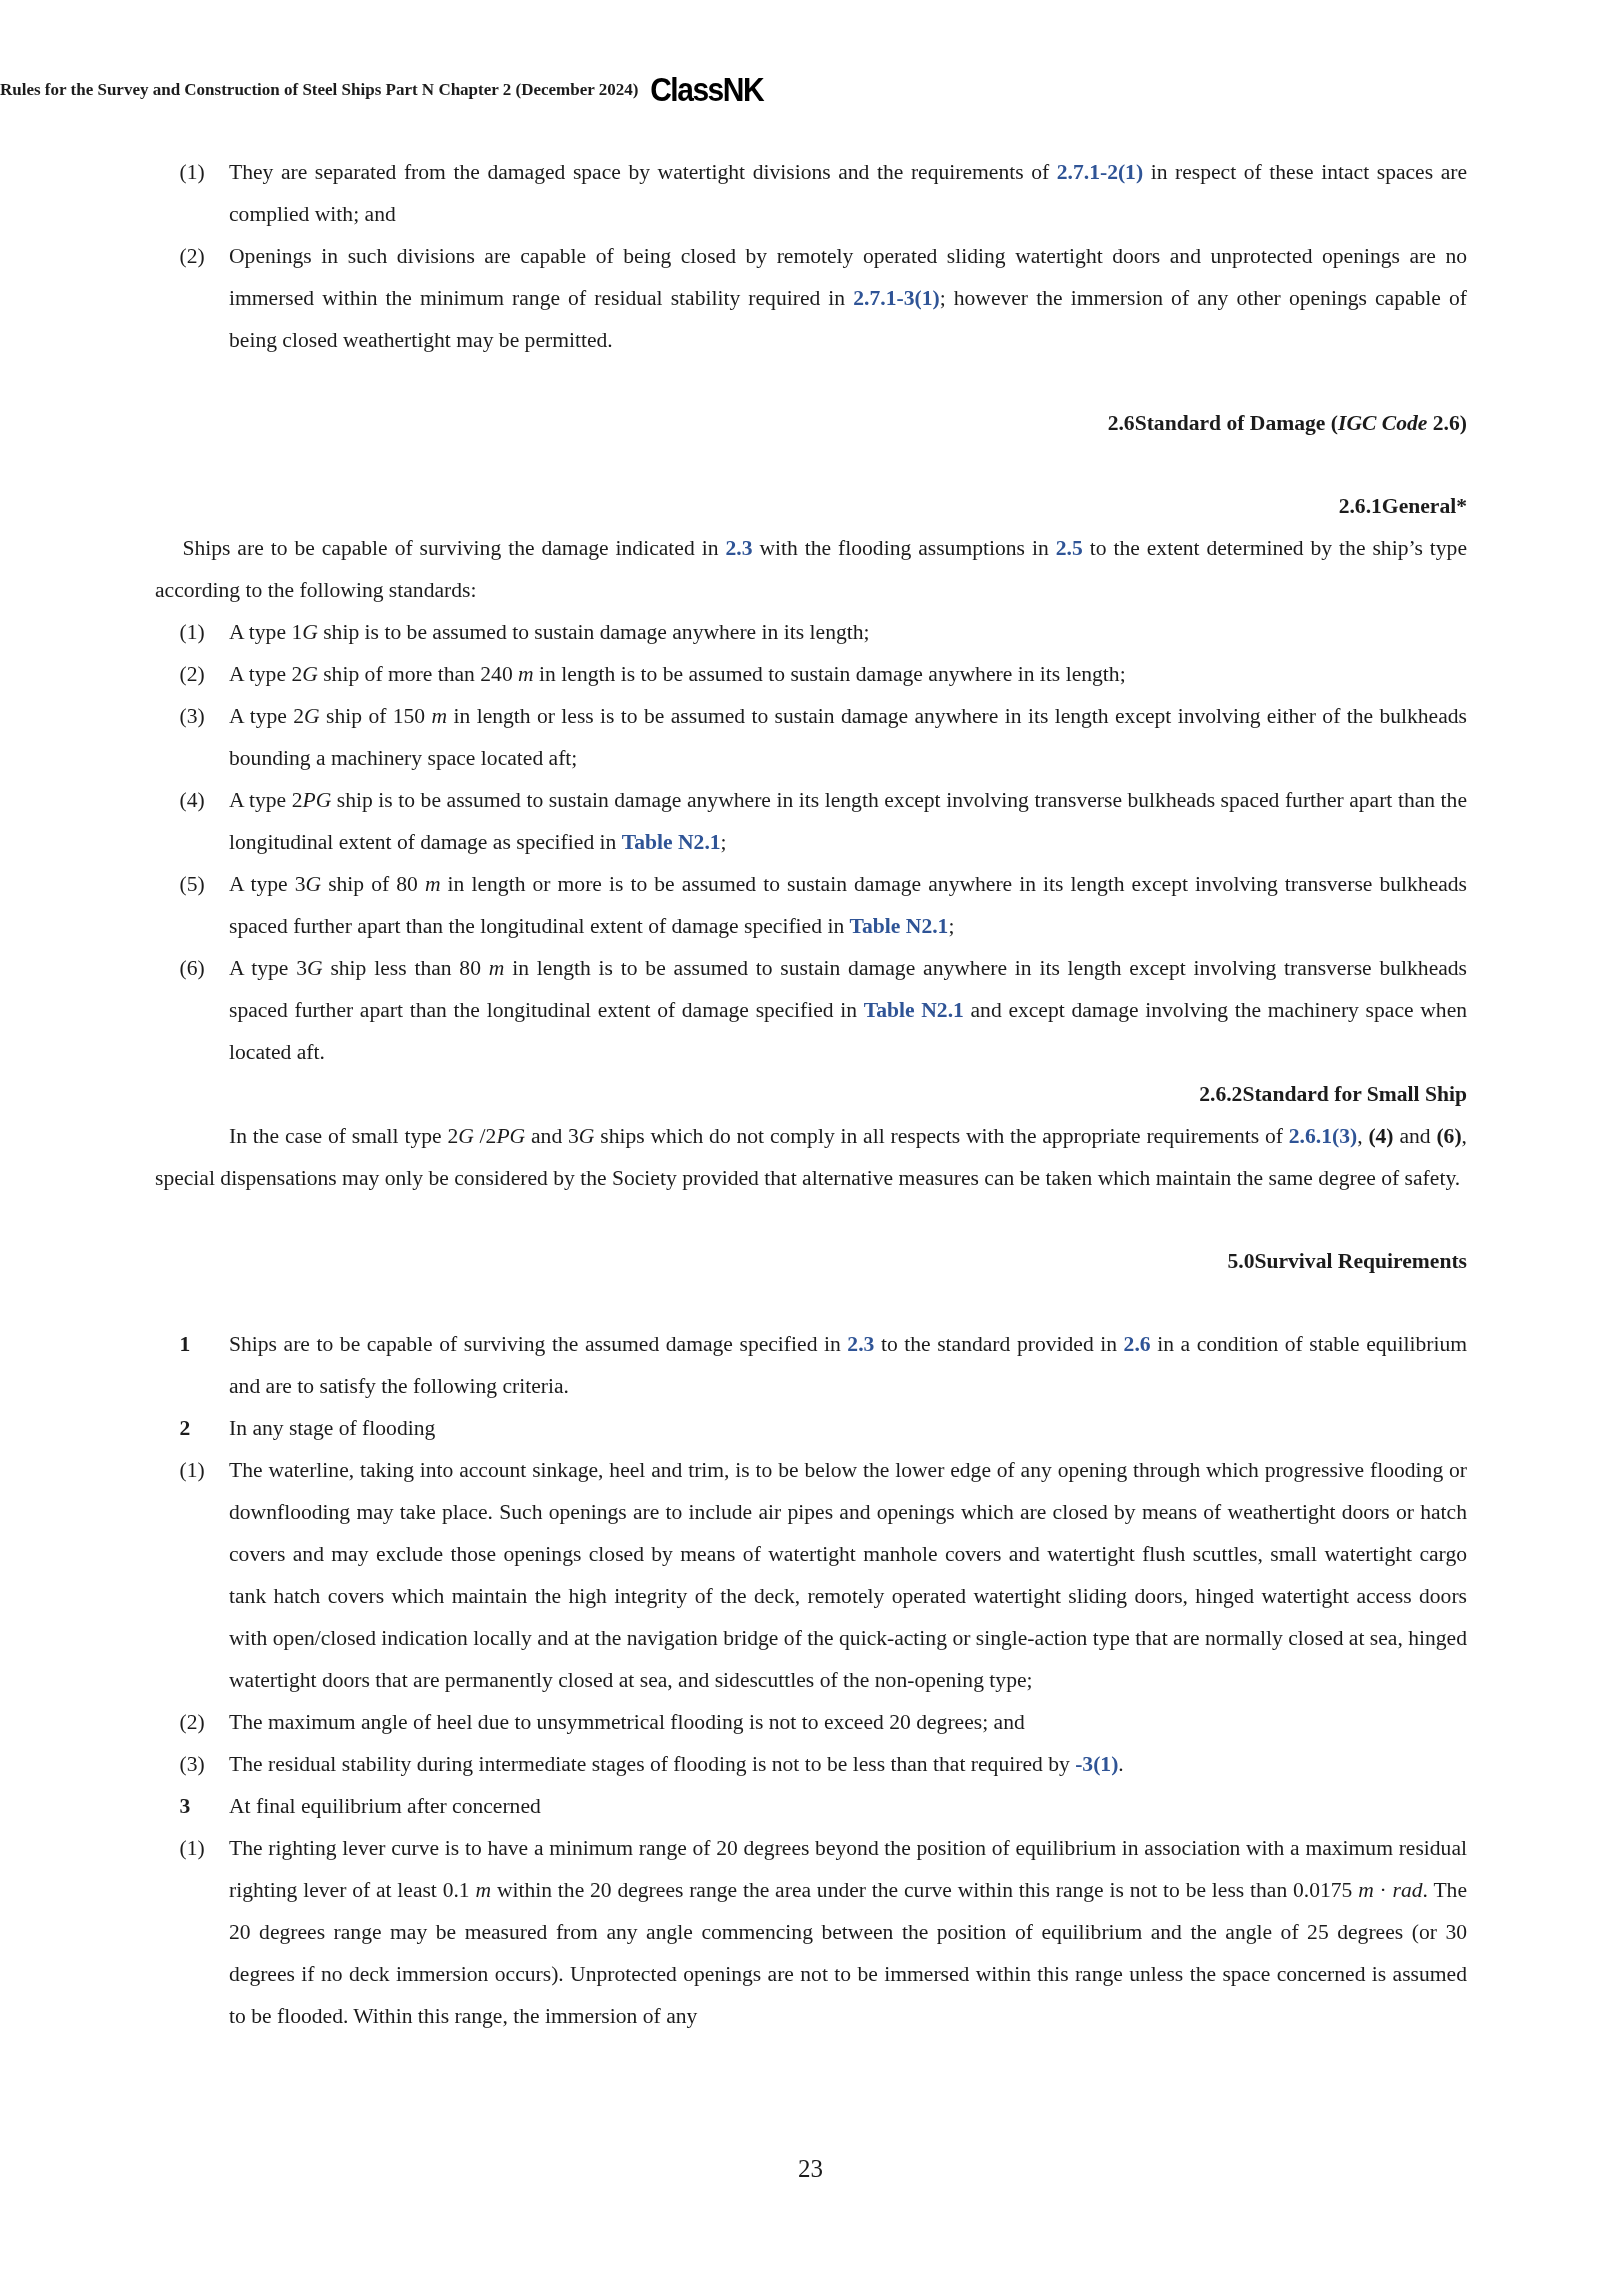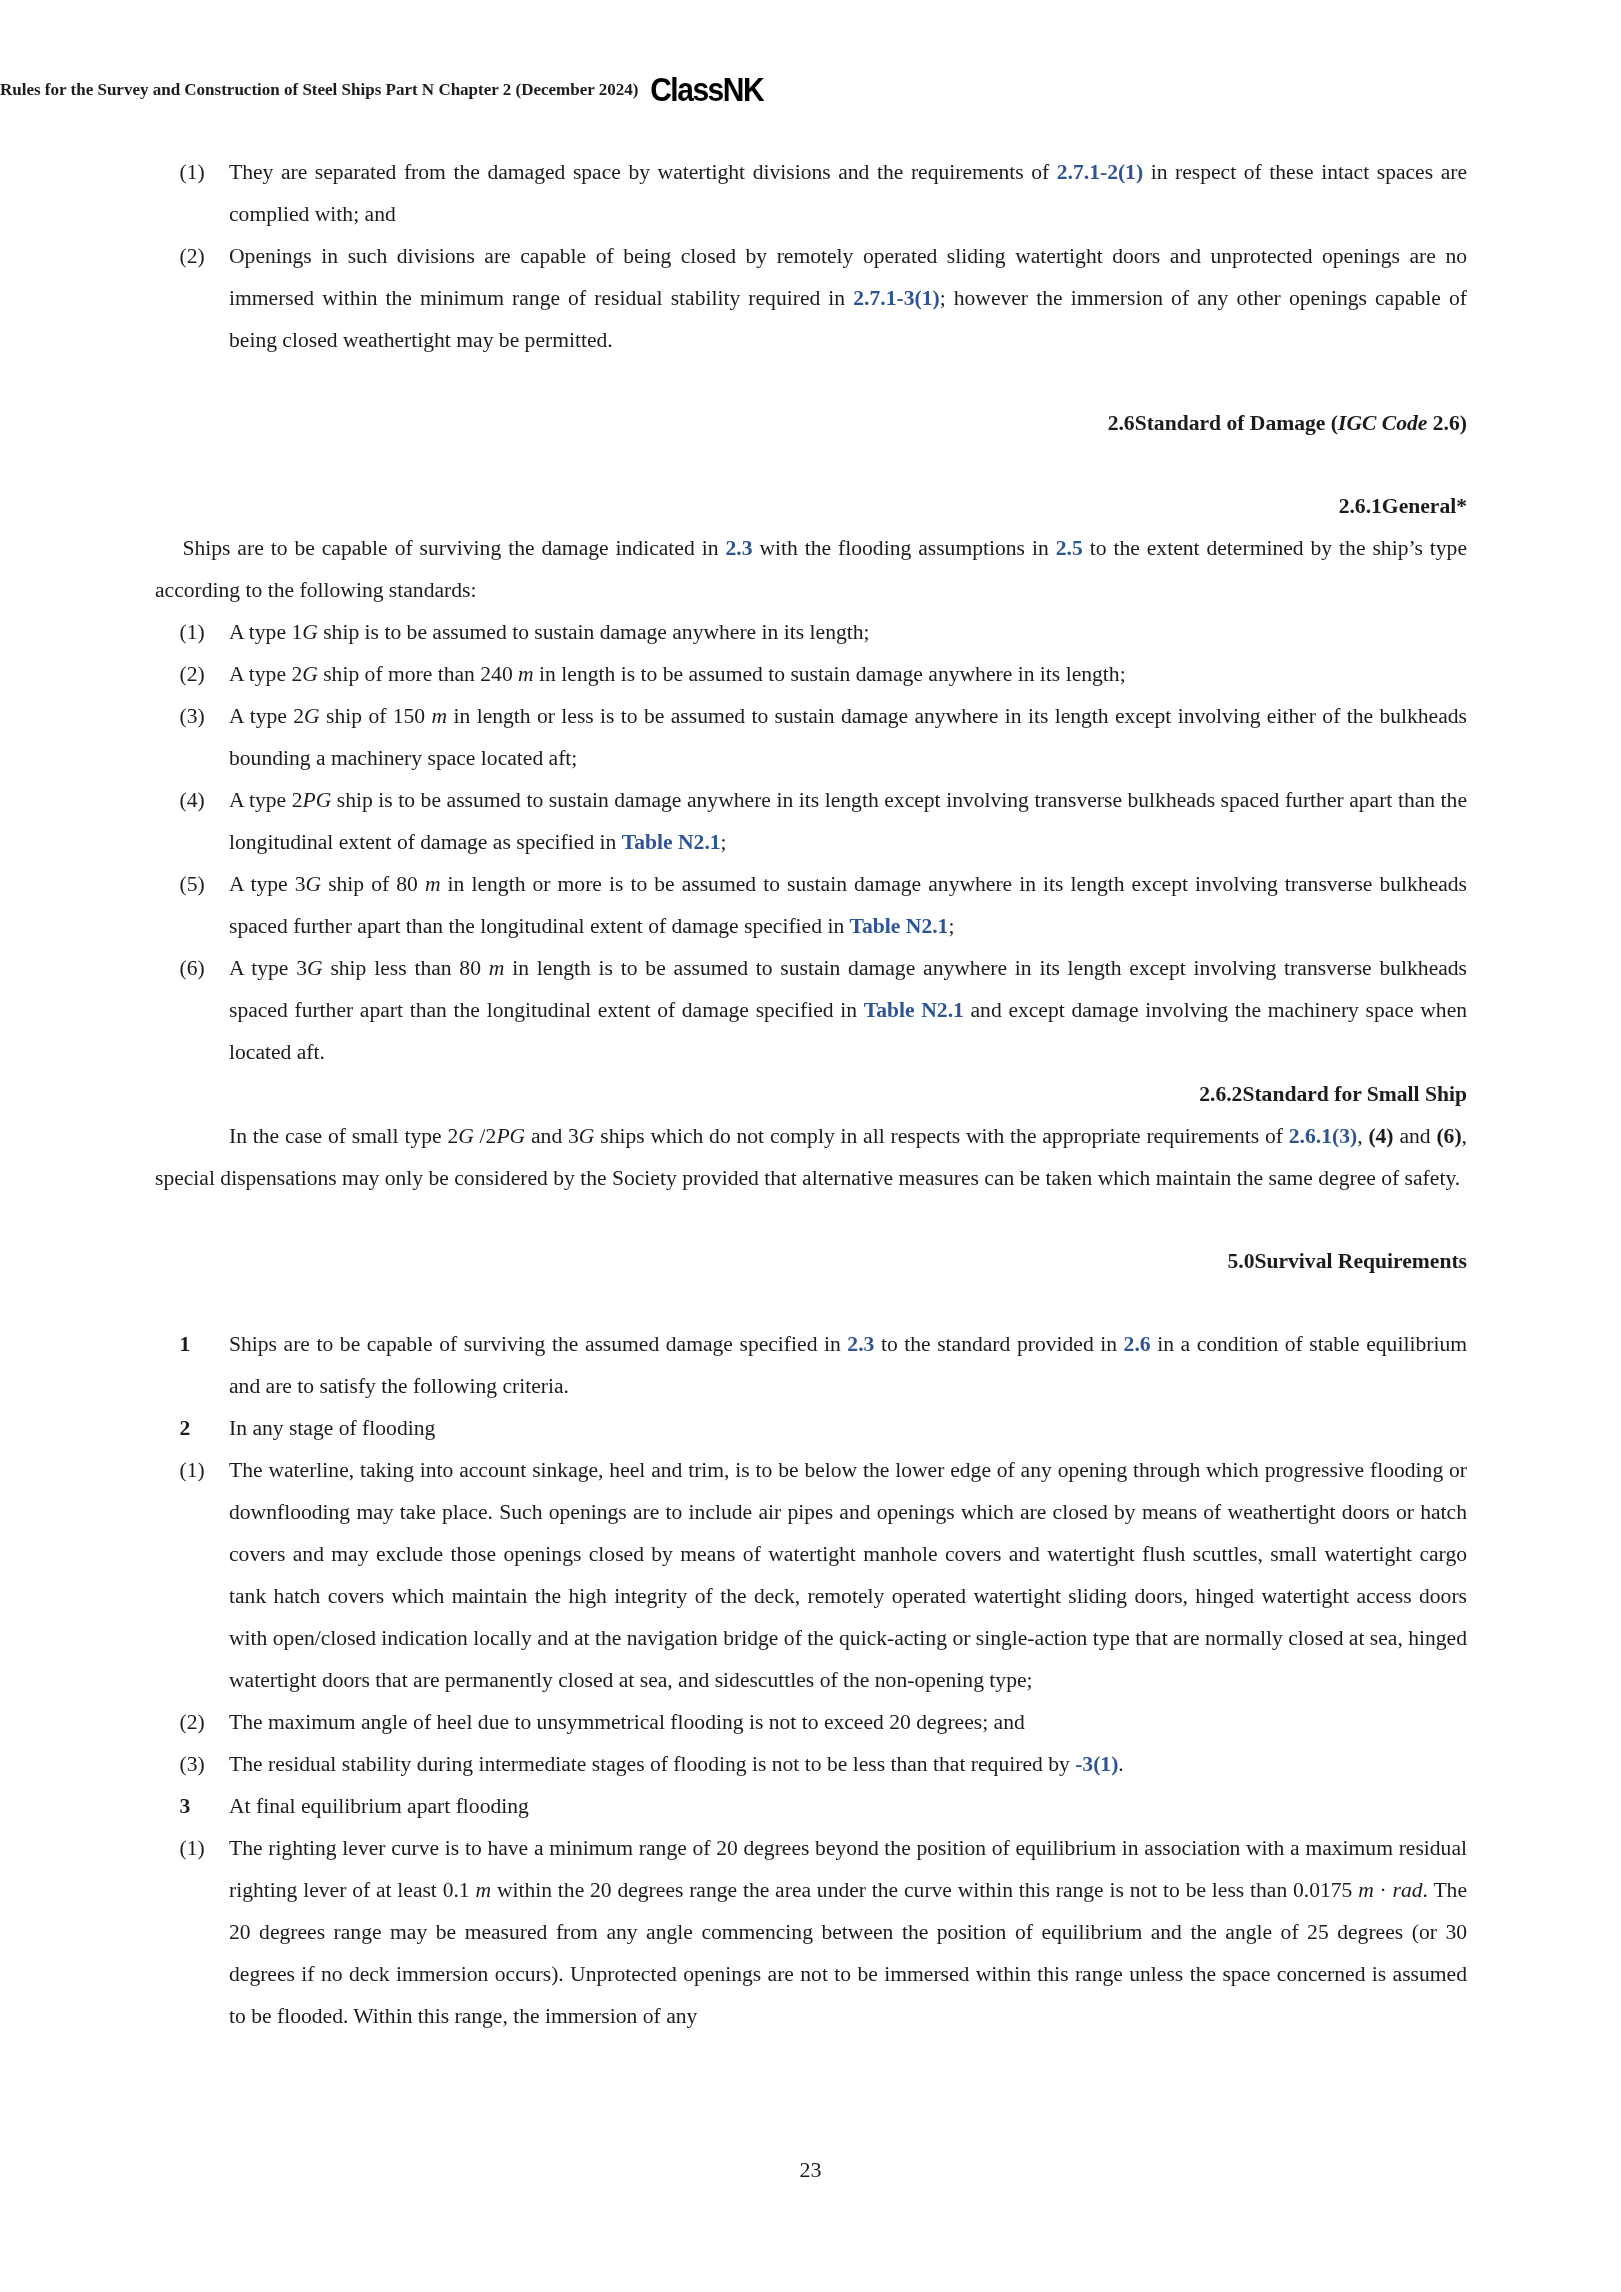--- a/index.html
+++ b/index.html
@@ -31,21 +31,21 @@
   .h1 { margin-top:41px; margin-bottom:41px; }
   .h1 > .num { display:inline-block; width:93px; }
   .h2 > .num { display:inline-block; width:124px; }
   .p-sm { text-indent:27.4px; }
   .p-lg { text-indent:74px; }
   .run-link { color:var(--link,#2F5496); font-weight:bold; cursor:pointer; }
   .run-italic { font-style:italic; }
   .run-bold { font-weight:bold; }
   .footer {
     position:absolute; bottom:110px; left:0; width:100%;
-    text-align:center; font-size:22px;font-family:Liberation Serif, serif;
+    text-align:center; font-size:25px;font-family:Liberation Serif, serif;
   }
 </style>
 </head>
 <body>
 
 <div class="page">
   <div class="header">
     <span class="header-title">Rules for the Survey and Construction of Steel Ships Part N Chapter 2 (December 2024)</span>
     <span class="logo">ClassNK</span>
   </div>
@@ -63,21 +63,21 @@
       <div class="block list"><span class="num">(5)</span><span>A type 3</span><span class="run-italic">G</span><span> ship of 80 </span><span class="run-italic">m</span><span> in length or more is to be assumed to sustain damage anywhere in its length except involving transverse bulkheads spaced further apart than the longitudinal extent of damage specified in </span><span class="run-link">Table N2.1</span><span>;</span></div>
       <div class="block list"><span class="num">(6)</span><span>A type 3</span><span class="run-italic">G</span><span> ship less than 80 </span><span class="run-italic">m</span><span> in length is to be assumed to sustain damage anywhere in its length except involving transverse bulkheads spaced further apart than the longitudinal extent of damage specified in </span><span class="run-link">Table N2.1</span><span> and except damage involving the machinery space when located aft.</span></div>
       <div class="block h2"><span class="num">2.6.2</span><span>Standard for Small Ship</span></div>
       <div class="block p-lg"><span>In the case of small type 2</span><span class="run-italic">G</span><span> /2</span><span class="run-italic">PG</span><span> and 3</span><span class="run-italic">G</span><span> ships which do not comply in all respects with the appropriate requirements of </span><span class="run-link">2.6.1(3)</span><span>, </span><span class="run-bold">(4)</span><span> and </span><span class="run-bold">(6)</span><span>, special dispensations may only be considered by the Society provided that alternative measures can be taken which maintain the same degree of safety.</span></div>
       <div class="block h1"><span class="num">5.0</span><span>Survival Requirements</span></div>
       <div class="block bold-num"><span class="num">1</span><span>Ships are to be capable of surviving the assumed damage specified in </span><span class="run-link">2.3</span><span> to the standard provided in </span><span class="run-link">2.6</span><span> in a condition of stable equilibrium and are to satisfy the following criteria.</span></div>
       <div class="block bold-num"><span class="num">2</span><span>In any stage of flooding</span></div>
       <div class="block list"><span class="num">(1)</span><span>The waterline, taking into account sinkage, heel and trim, is to be below the lower edge of any opening through which progressive flooding or downflooding may take place. Such openings are to include air pipes and openings which are closed by means of weathertight doors or hatch covers and may exclude those openings closed by means of watertight manhole covers and watertight flush scuttles, small watertight cargo tank hatch covers which maintain the high integrity of the deck, remotely operated watertight sliding doors, hinged watertight access doors with open/closed indication locally and at the navigation bridge of the quick-acting or single-action type that are normally closed at sea, hinged watertight doors that are permanently closed at sea, and sidescuttles of the non-opening type;</span></div>
       <div class="block list"><span class="num">(2)</span><span>The maximum angle of heel due to unsymmetrical flooding is not to exceed 20 degrees; and</span></div>
       <div class="block list"><span class="num">(3)</span><span>The residual stability during intermediate stages of flooding is not to be less than that required by </span><span class="run-link">-3(1)</span><span>.</span></div>
-      <div class="block bold-num"><span class="num">3</span><span>At final equilibrium apart flooding</span></div>
+      <div class="block bold-num"><span class="num">3</span><span>At final equilibrium after concerned</span></div>
       <div class="block list"><span class="num">(1)</span><span>The righting lever curve is to have a minimum range of 20 degrees beyond the position of equilibrium in association with a maximum residual righting lever of at least 0.1 </span><span class="run-italic">m</span><span> within the 20 degrees range the area under the curve within this range is not to be less than 0.0175 </span><span class="run-italic">m</span><span> · </span><span class="run-italic">rad</span><span>. The 20 degrees range may be measured from any angle commencing between the position of equilibrium and the angle of 25 degrees (or 30 degrees if no deck immersion occurs). Unprotected openings are not to be immersed within this range unless the space concerned is assumed to be flooded. Within this range, the immersion  of any</span></div>
     </main>
 
   <div class="footer">
     <span>23</span>
   </div>
 </div>
 
 
 </body></html>

